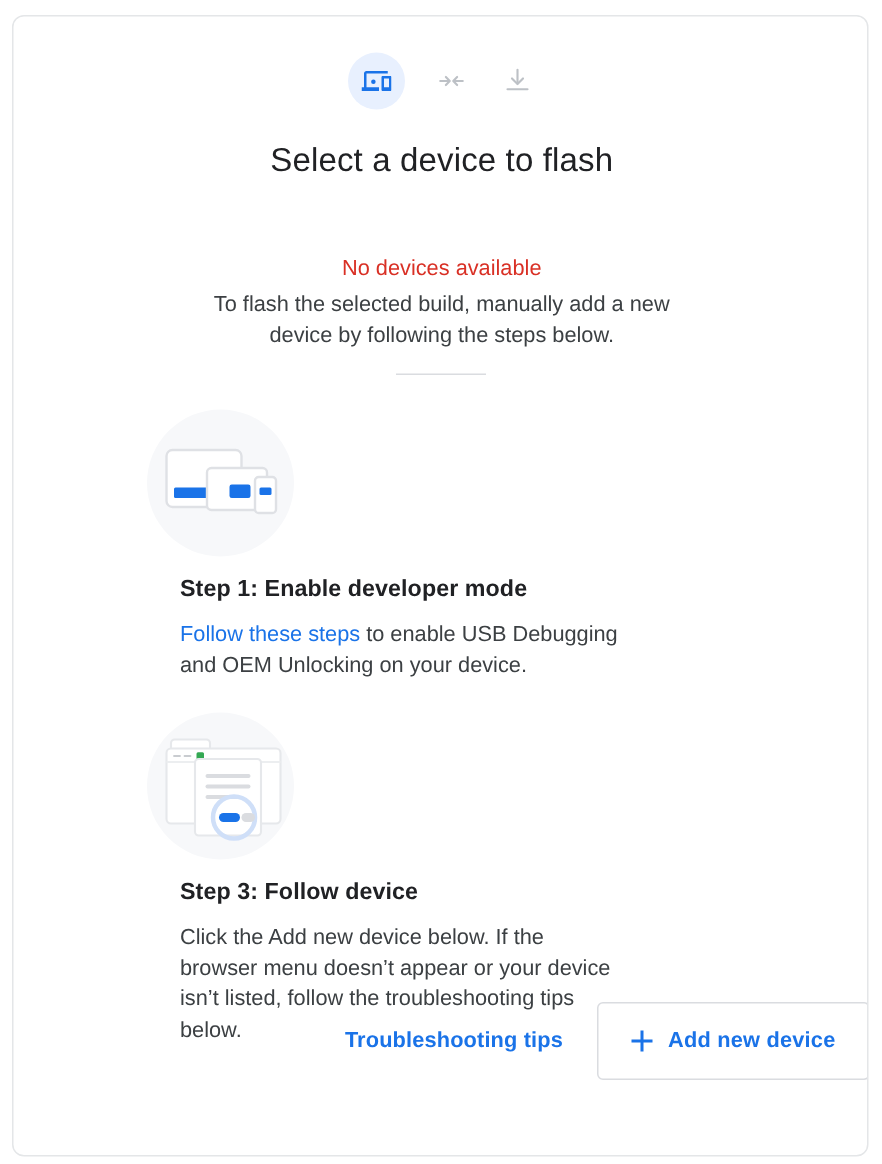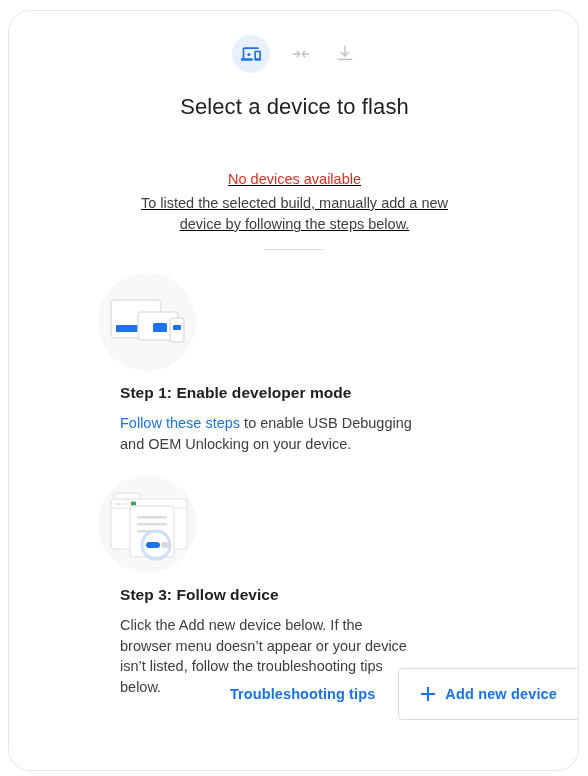--- a/index.html
+++ b/index.html
@@ -26,21 +26,21 @@
   
   .card {
     position: absolute;
     left: 8px;
     top: 10px;
     width: 571px;
     height: 761px;
     box-sizing: border-box;
     background: #ffffff;
     border: 1px solid #e4e6e8;
-    border-radius: 22px;
+    border-radius: 8px;
     overflow: hidden;
   }
 
   
   .icon-row {
     position: absolute;
     left: 0;
     top: 24px;
     width: 571px;
     display: flex;
@@ -79,21 +79,20 @@
     letter-spacing: 0.1px;
   }
 
   
   .status-wrap {
     position: absolute;
     left: 0;
     top: 158px;
     width: 571px;
     text-align: center;
-    text-decoration: underline;
   }
   .status-error {
     font-size: 14.5px;
     line-height: 20px;
     color: #d93025;
     font-weight: 400;
     margin: 0 0 4px 0;
   }
   .status-desc {
     font-size: 14.5px;
@@ -249,21 +248,21 @@
             <path d="M4 18.6h16"></path>
           </g>
         </svg>
       </div>
     </div>
 
     <div class="title">Select a device to flash</div>
 
     <div class="status-wrap">
       <p class="status-error">No devices available</p>
-      <p class="status-desc">To listed the selected build, manually add a new device by following the steps below.</p>
+      <p class="status-desc">To flash the selected build, manually add a new device by following the steps below.</p>
     </div>
 
     <div class="divider"></div>
 
     <div class="steps">
 
       <div class="step">
         <div class="step-art">
           <svg width="98" height="98" viewBox="0 0 98 98" aria-hidden="true">
             <rect x="13" y="27" width="50" height="38" rx="4" fill="#ffffff" stroke="#dfe1e5" stroke-width="1.6"></rect>

